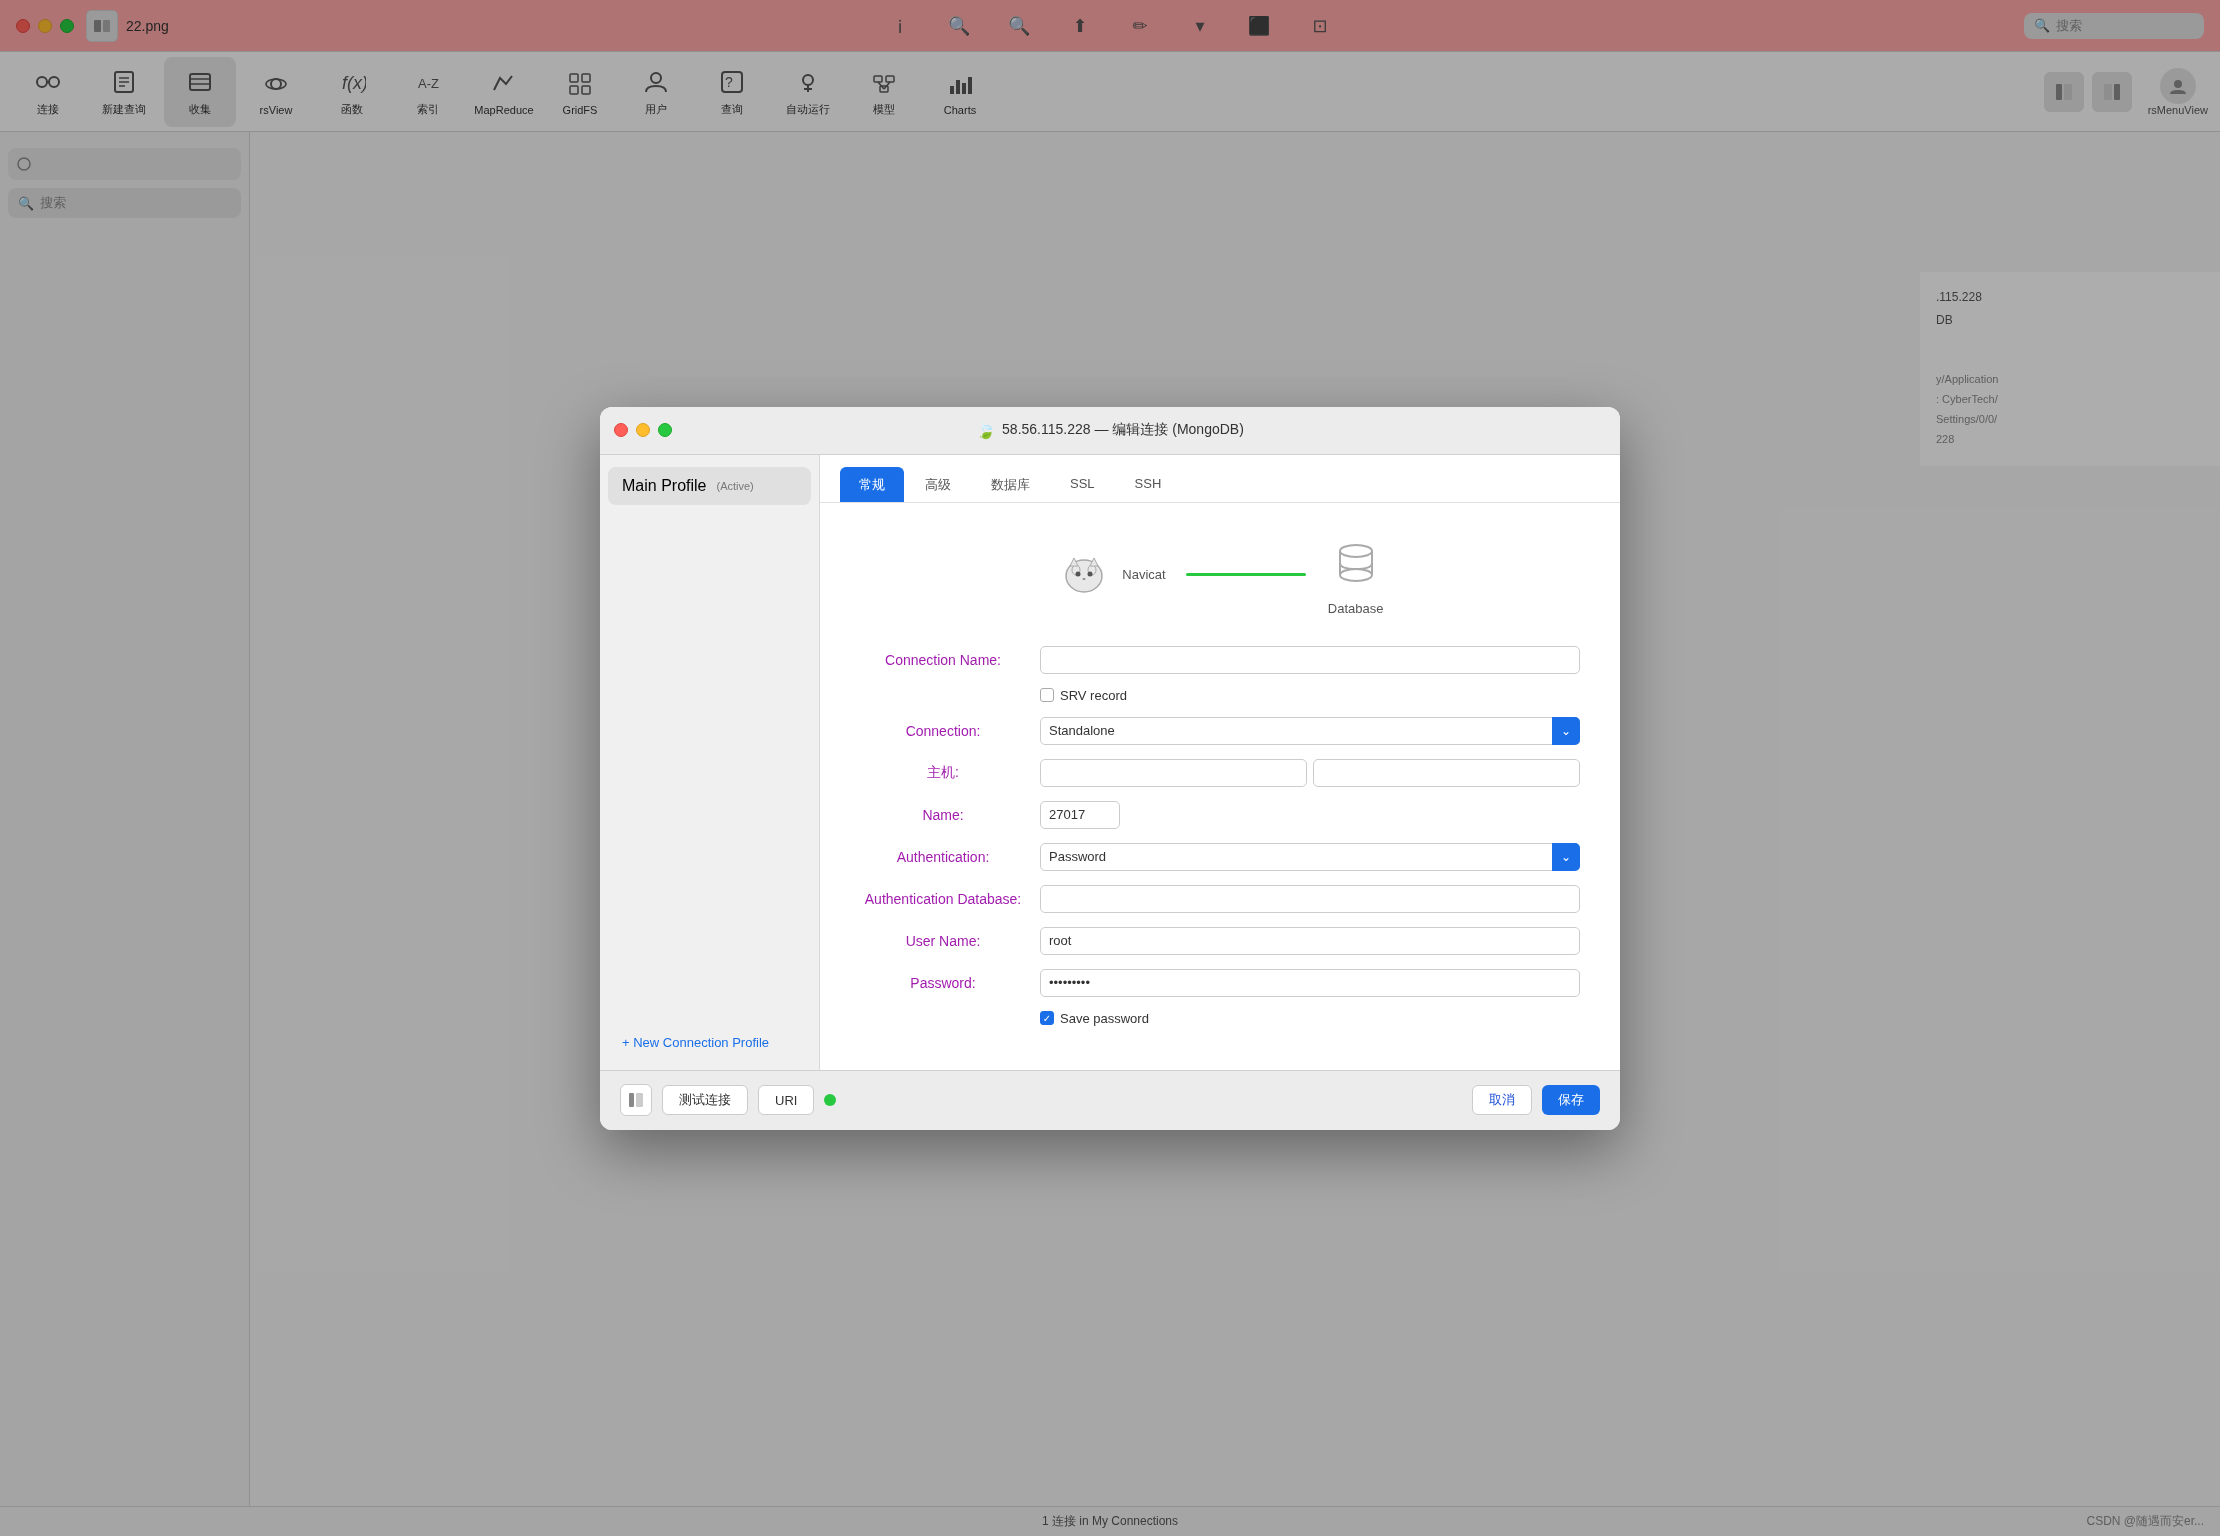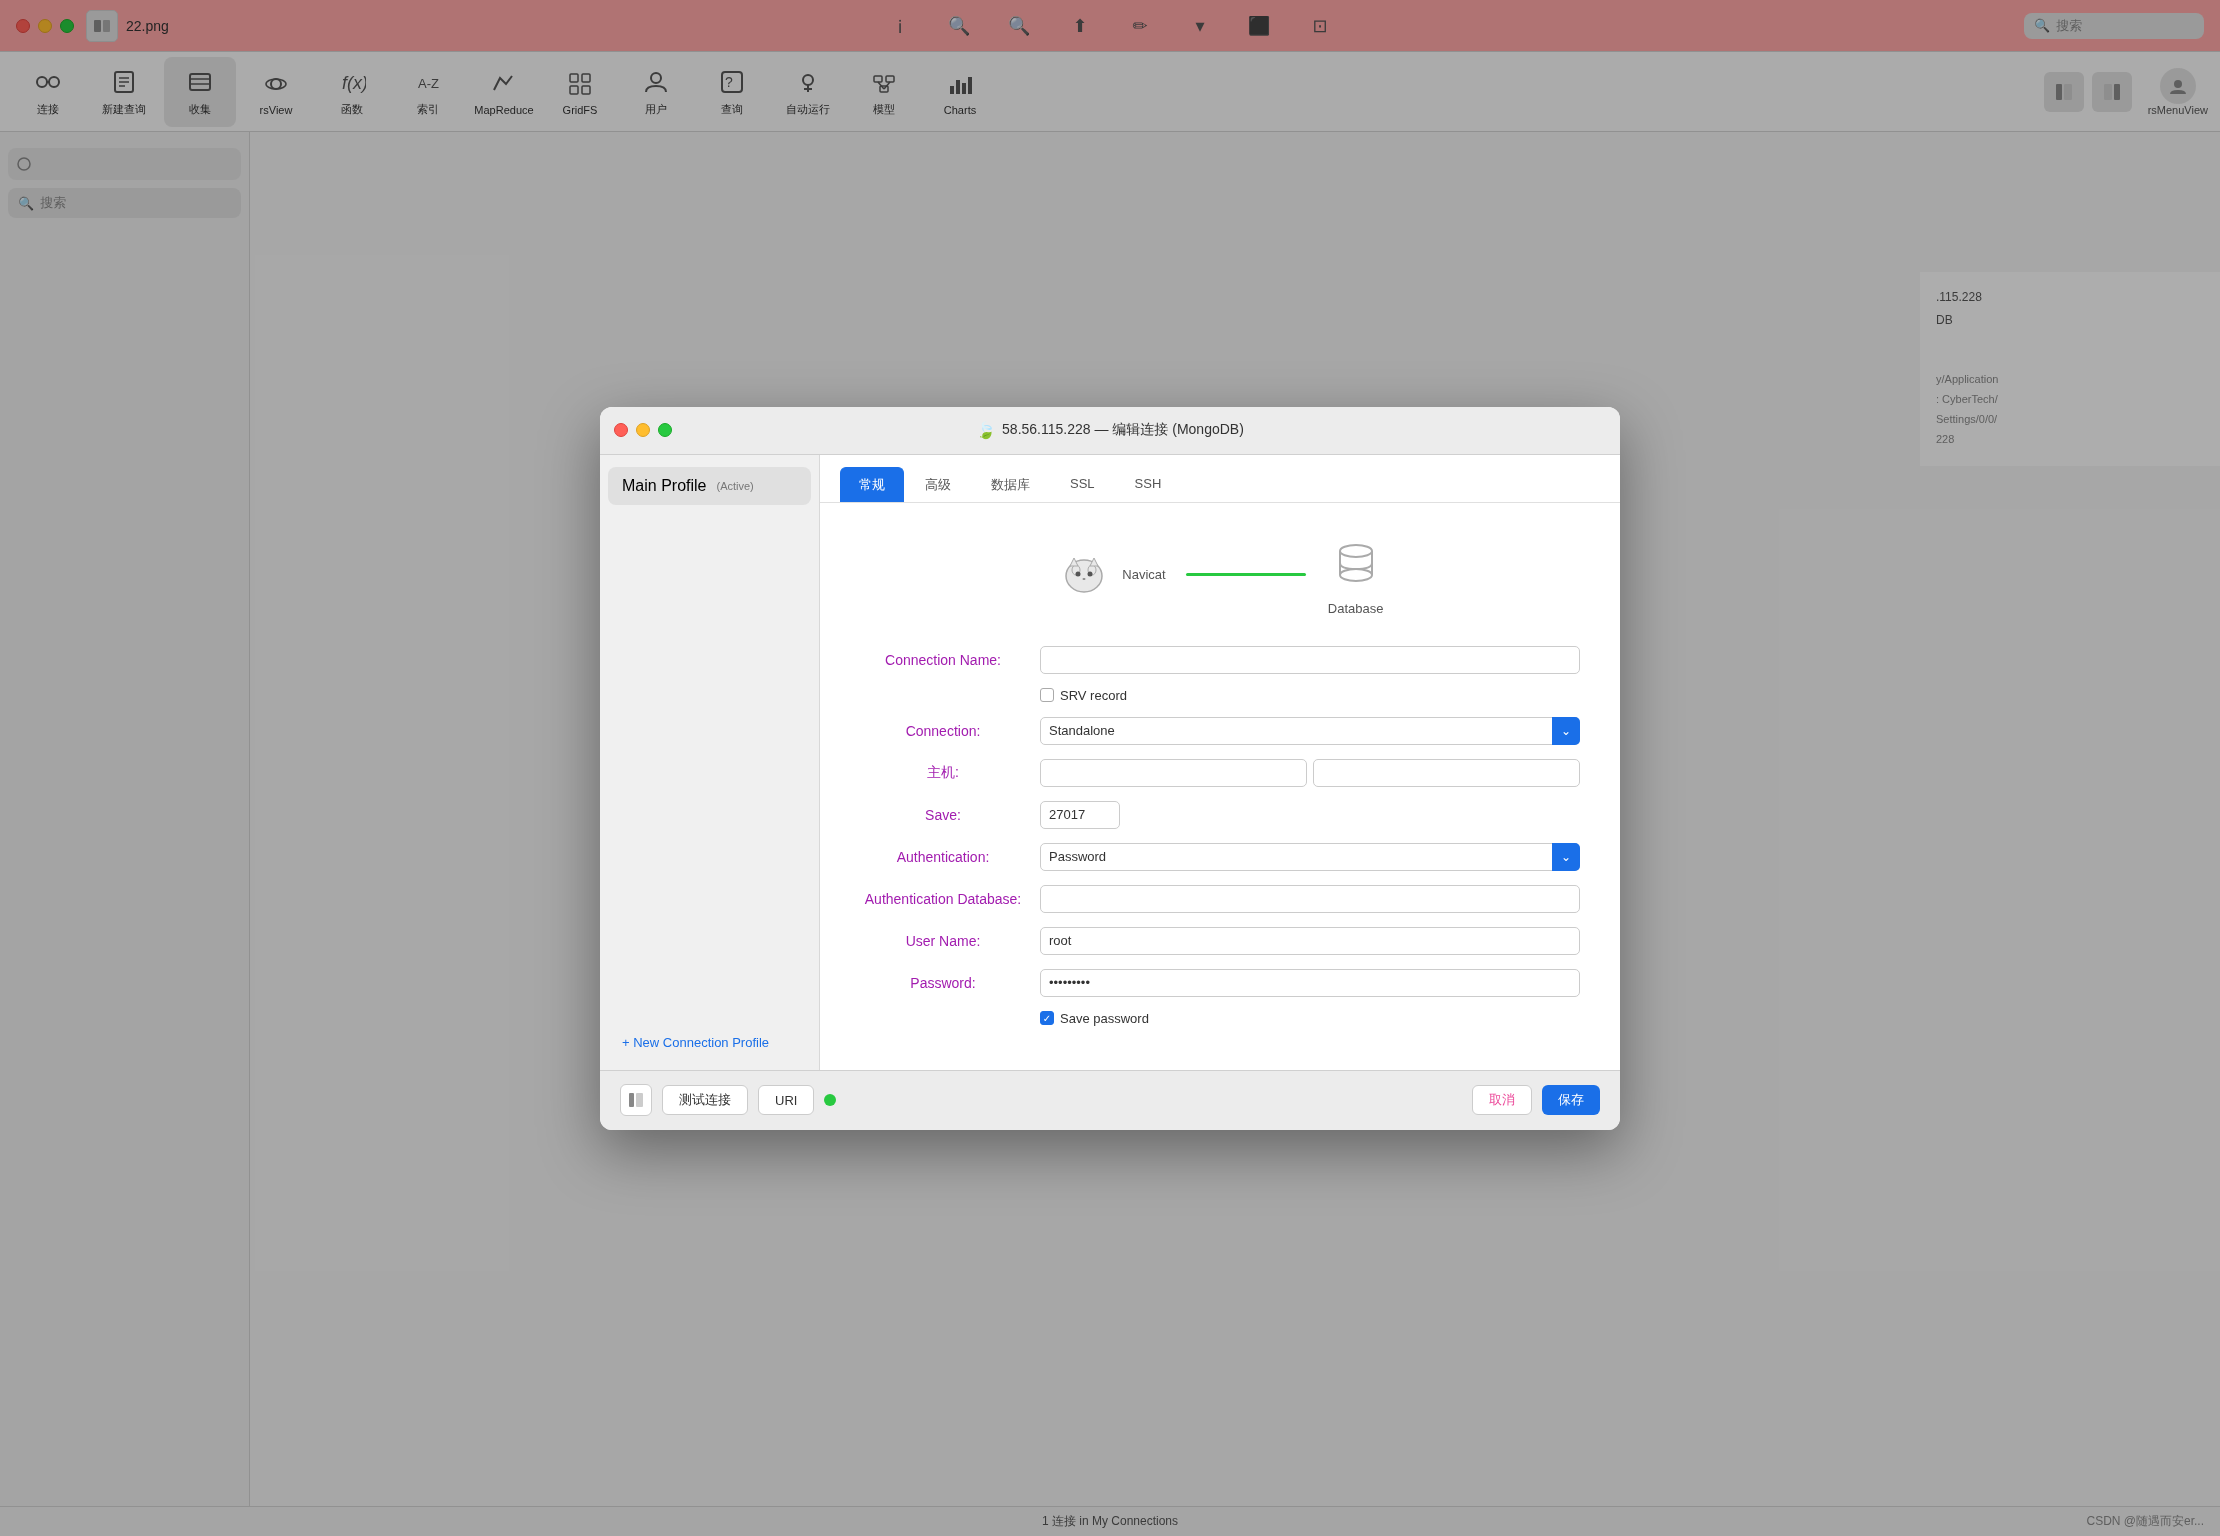--- a/index.html
+++ b/index.html
@@ -503,21 +503,21 @@
       background: #28c940;
     }
     .footer-right {
       margin-left: auto;
       display: flex;
       gap: 10px;
     }
     .footer-btn.cancel {
       background: white;
       border: 1px solid #ccc;
-      color: #ec4899;
+      color: #1d4ed8;
       margin-left: 40px;
     }
     .footer-btn.save {
       background: #1a6fe8;
       color: white;
     }
 
     
     .navicat-svg { width: 60px; height: 60px; }
     .db-svg { width: 60px; height: 60px; }
@@ -838,21 +838,21 @@
             </div>
           </div>
 
           <div class="form-row">
             <label class="form-label">主机:</label>
             <input type="text" class="form-input blurred" value="" style="flex: 1 1 0%; margin-right: 6px;">
             <input type="text" class="form-input" value="" style="width: 180px;">
           </div>
 
           <div class="form-row">
-            <label class="form-label">Save:</label>
+            <label class="form-label">Name:</label>
             <input type="text" class="form-input form-port-input" value="27017" style="width: 80px; flex: unset;">
           </div>
 
           <div class="form-row">
             <label class="form-label">Authentication:</label>
             <div class="form-select-wrapper">
               <select class="form-select">
                 <option>Password</option>
               </select>
               <div class="form-select-arrow">⌄</div>

